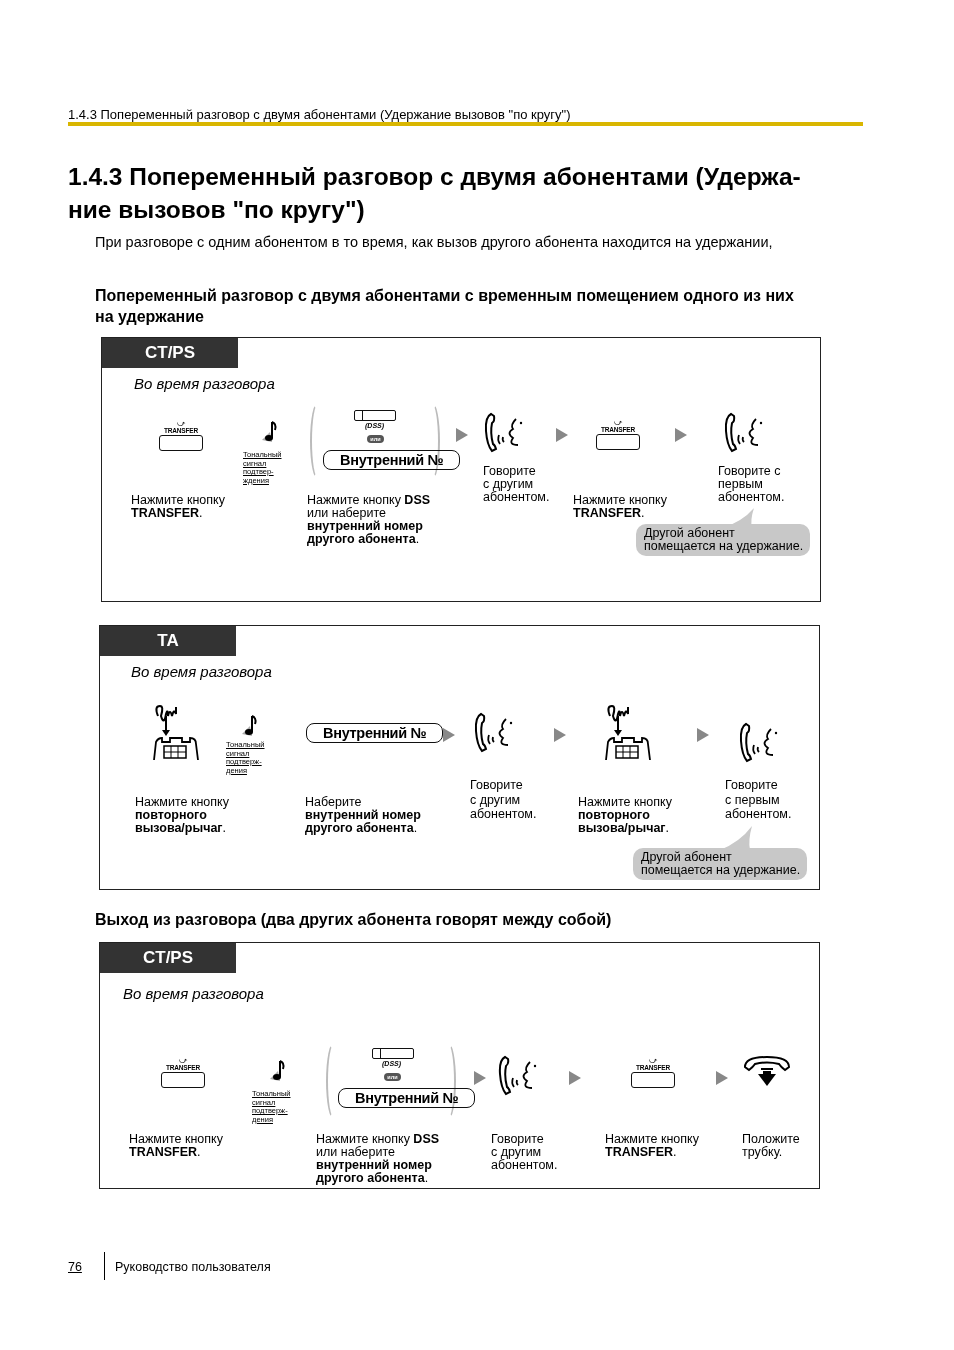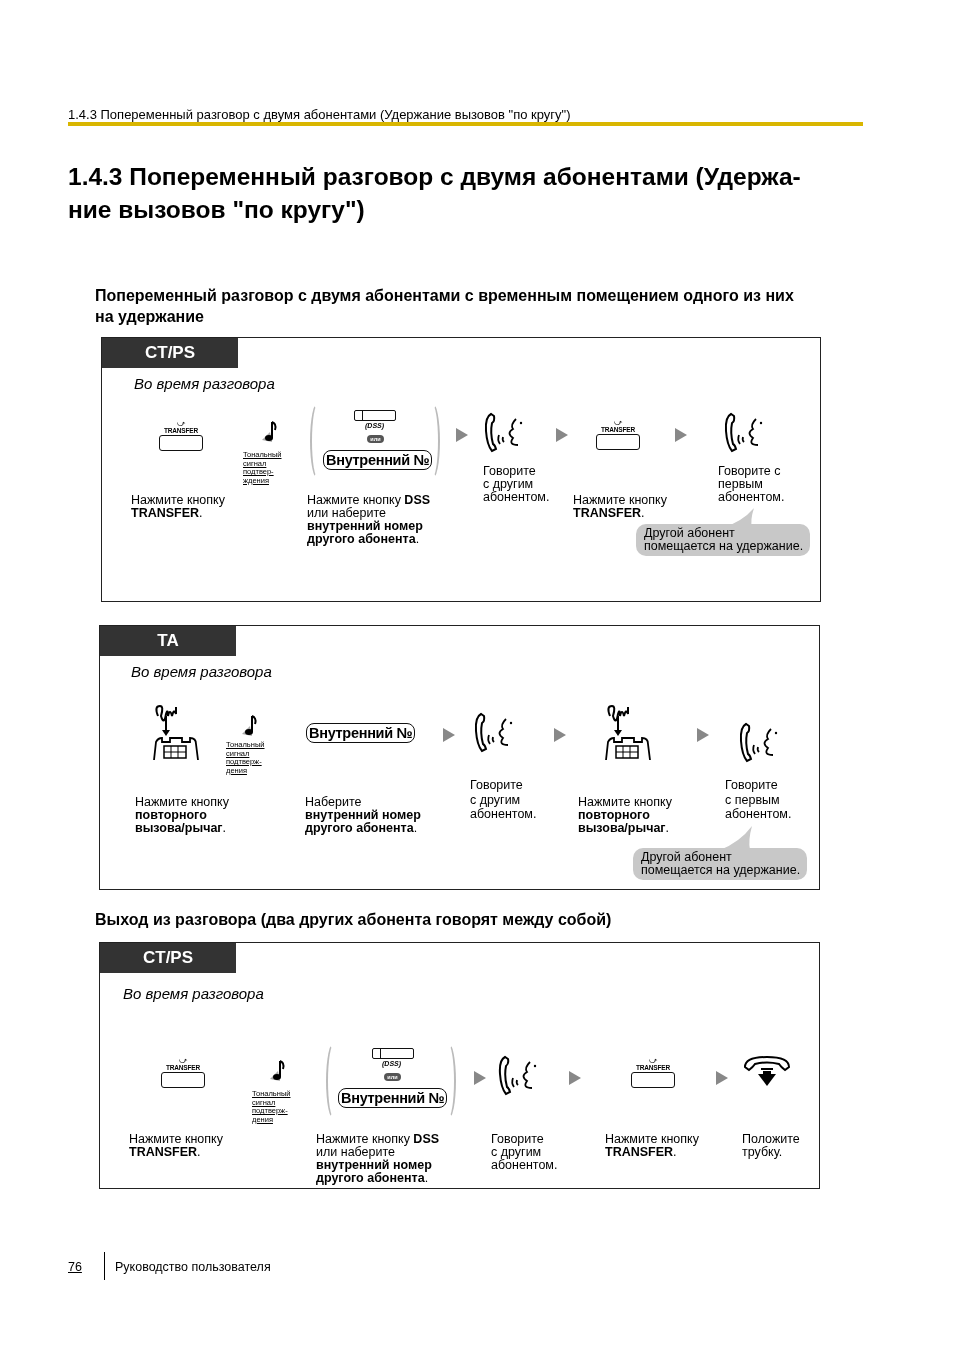--- a/index.html
+++ b/index.html
@@ -24,38 +24,39 @@
   .transfer .curl { height:7px; text-align:center; font-size:8px; line-height:7px; }
   .bubble { position:absolute; background:#c8c8c8; border-radius:10px; font-size:12.5px; line-height:13px; padding:3px 7px 3px 8px; }
   .dss-group { position:absolute; }
   .dss-paren-l, .dss-paren-r { position:absolute; top:0; width:14px; border:2px solid #bbb; border-radius:50%; }
   .dss-paren-l { border-right:none; border-top-color:transparent; border-bottom-color:transparent; }
   .dss-paren-r { border-left:none; border-top-color:transparent; border-bottom-color:transparent; }
   .dss-key { position:absolute; width:40px; height:9px; border:1.5px solid #111; border-radius:2px; }
   .dss-key::before { content:""; position:absolute; left:7px; top:0; width:1px; height:9px; background:#111; }
   .dss-lbl { position:absolute; font-size:7px; font-style:italic; font-weight:bold; }
   .ili { position:absolute; width:17px; height:8px; border-radius:4px; background:#555; color:#fff; font-size:5.5px; font-weight:bold; text-align:center; line-height:8px; }
-  .ext { position:absolute; border:1.5px solid #111; border-radius:8px; font-weight:bold; font-size:14.5px; padding:1px 2px; white-space:nowrap; letter-spacing:-0.3px; }
+  .ext { position:absolute; border:1.5px solid #111; border-radius:8px; font-weight:bold; font-size:14.5px; padding:1px 16px; white-space:nowrap; letter-spacing:-0.3px; }
   .footer-num { left:68px; top:1260px; font-size:12.5px;text-decoration:underline; }
   .footer-sep { left:104px; top:1252px; width:1px; height:28px; background:#000; }
   .footer-title { left:115px; top:1260px; font-size:12.5px; }
   svg { overflow:visible; }
 </style>
 </head>
 <body>
 
 <div class="abs running-header">1.4.3 Попеременный разговор с двумя абонентами (Удержание вызовов "по кругу")</div>
 <div class="abs yellow-rule"></div>
 
 <div class="abs h1">
   <div>1.4.3  Попеременный разговор с двумя абонентами (Удержа-</div>
   <div>ние вызовов "по кругу")</div>
 </div>
 
 <div class="abs intro">
+  <div>При разговоре с одним абонентом в то время, как вызов другого абонента находится на удержании,</div>
 </div>
 
 <div class="abs h2">
   <div>Попеременный разговор с двумя абонентами с временным помещением одного из них</div>
   <div>на удержание</div>
 </div>
 
 <div class="abs panel" style="left:101px;top:337px;width:718px;height:263px;">
   <div class="tag" style="width:136px;">CT/PS</div>
   <div class="during" style="left:32px;top:37px;">Во время разговора</div>

